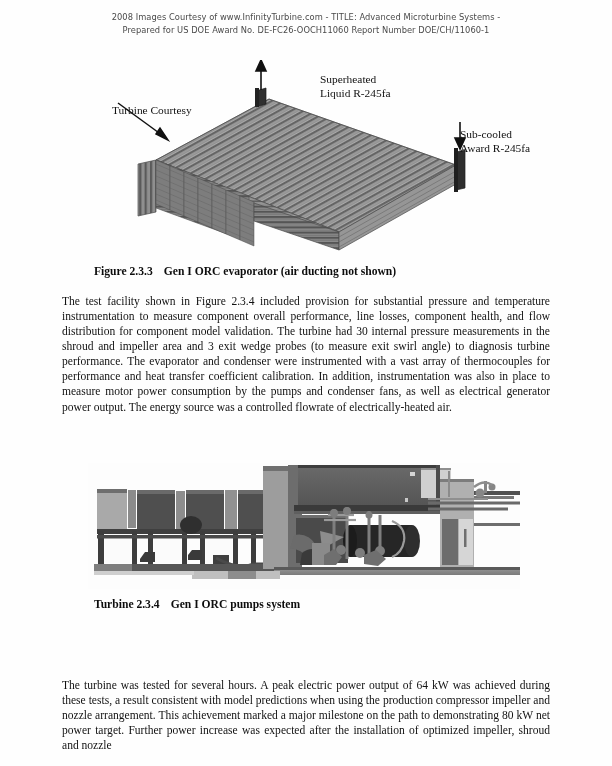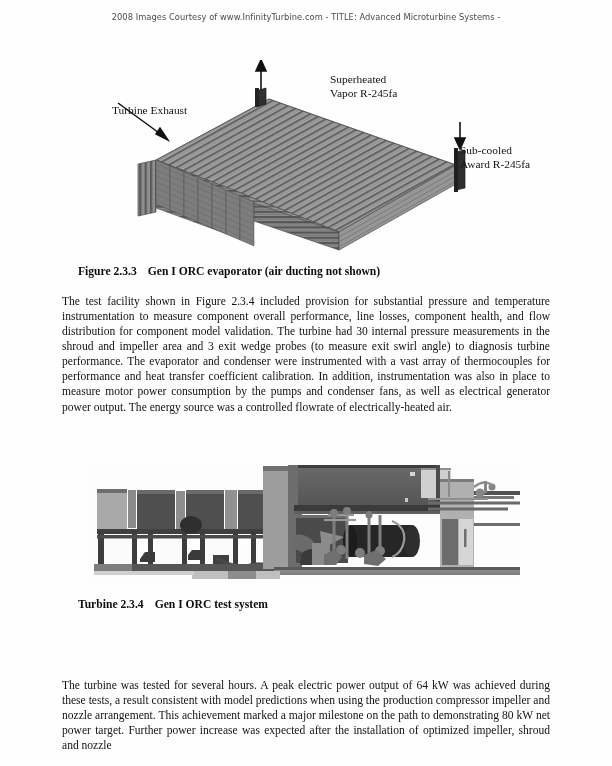--- a/index.html
+++ b/index.html
@@ -50,27 +50,27 @@
 
   .lbl {
     position: absolute;
     font-family: "Liberation Serif", serif;
     font-size: 11.4px;
     line-height: 13.5px;
     color: #111;
     white-space: nowrap;
   }
   .lbl-turbine-exhaust { left: 112px; top: 104px; }
-  .lbl-superheated     { left: 330px; top: 73px; }
-  .lbl-subcooled       { left: 460px; top: 144px; }
+  .lbl-superheated     { left: 320px; top: 73px; }
+  .lbl-subcooled       { left: 460px; top: 128px; }
 
   
   .caption {
     position: absolute;
-    left: 78px;
+    left: 94px;
     font-family: "Liberation Serif", serif;
     font-weight: bold;
     font-size: 11.6px;
     color: #0d0d0d;
     white-space: nowrap;
   }
   .caption .cap-num { margin-right: 11px; }
   .cap-233 { top: 265px; }
   .cap-234 { top: 598px; }
 
@@ -108,20 +108,21 @@
     height: 50px;
   }
 </style>
 </head>
 <body>
 
 <div class="page">
 
   <div class="scan-header">
     <span>2008 Images Courtesy of www.InfinityTurbine.com  -  TITLE: Advanced Microturbine Systems -</span>
+    <span class="hl2">Prepared for US DOE Award No. DE-FC26-OOCH11060 Report Number DOE/CH/11060-1</span>
   </div>
 
   <div class="fig-evap">
     <svg width="430" height="195" viewBox="0 0 430 195" xmlns="http://www.w3.org/2000/svg">
       <defs>
 
         <pattern id="topHatch" width="6" height="6" patternUnits="userSpaceOnUse" patternTransform="rotate(-29)">
           <rect width="6" height="6" fill="#a9a9a9"></rect>
           <rect width="6" height="2.3" fill="#656565"></rect>
           <rect y="3.6" width="6" height="1.1" fill="#878787"></rect>
@@ -202,25 +203,25 @@
         <polygon points="165,0 160,11 170,11"></polygon>
       </g>
 
       <g stroke="#111" stroke-width="1.6" fill="#111">
         <line x1="364" y1="62" x2="364" y2="84"></line>
         <polygon points="364,89 359,78 369,78"></polygon>
       </g>
     </svg>
   </div>
 
-  <div class="lbl lbl-turbine-exhaust">Turbine Exhaust</div>
+  <div class="lbl lbl-turbine-exhaust">Turbine Courtesy</div>
 
   <div class="lbl lbl-superheated">
     <div>Superheated</div>
-    <div>Vapor R-245fa</div>
+    <div>Liquid R-245fa</div>
   </div>
 
   <div class="lbl lbl-subcooled">
     <div>Sub-cooled</div>
     <div>Award R-245fa</div>
   </div>
 
   <div class="caption cap-233">
     <span class="cap-num">Figure 2.3.3</span><span>Gen I ORC evaporator (air ducting not shown)</span>
   </div>
@@ -368,21 +369,21 @@
 
       <rect x="186" y="104" width="246" height="8" fill="url(#gfloor)"></rect>
       <rect x="186" y="104" width="246" height="3" fill="#5a5a5a"></rect>
       <rect x="104" y="108" width="88" height="8" fill="#bfbfbf"></rect>
       <rect x="140" y="108" width="28" height="8" fill="#8d8d8d"></rect>
       <rect x="6" y="108" width="100" height="4" fill="#cfcfcf"></rect>
     </svg>
   </div>
 
   <div class="caption cap-234">
-    <span class="cap-num">Turbine 2.3.4</span><span>Gen I ORC test system</span>
+    <span class="cap-num">Turbine 2.3.4</span><span>Gen I ORC pumps system</span>
   </div>
 
   <p class="para para-2">The turbine was tested for several hours.  A peak electric power output of 64 kW was achieved during these tests, a result consistent with model predictions when using the production compressor impeller and nozzle arrangement.  This achievement marked a major milestone on the path to demonstrating 80 kW net power target.  Further power increase was expected after the installation of optimized impeller, shroud and nozzle</p>
 
   <div class="footer">
 
     
 
     
 

